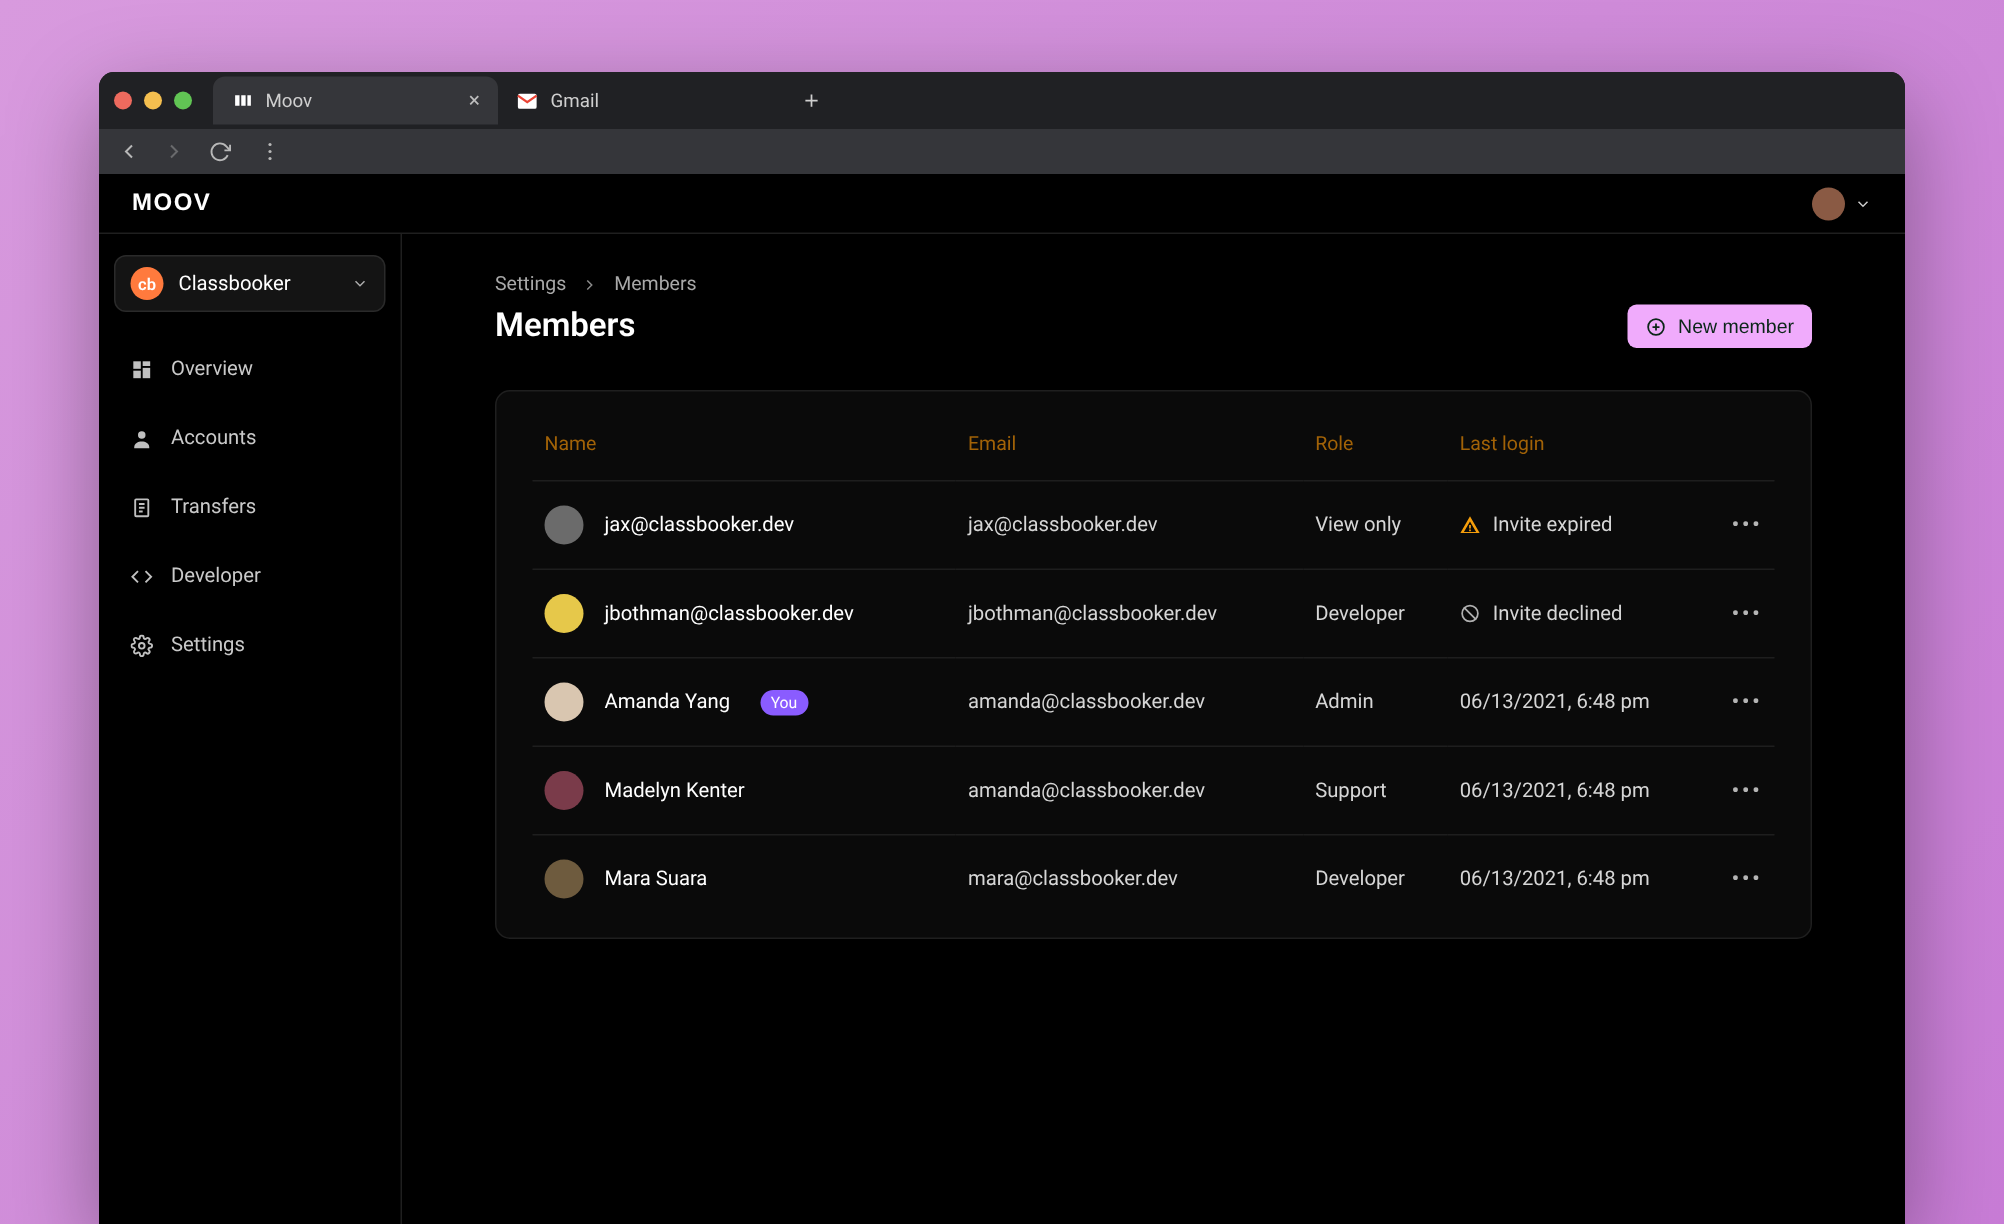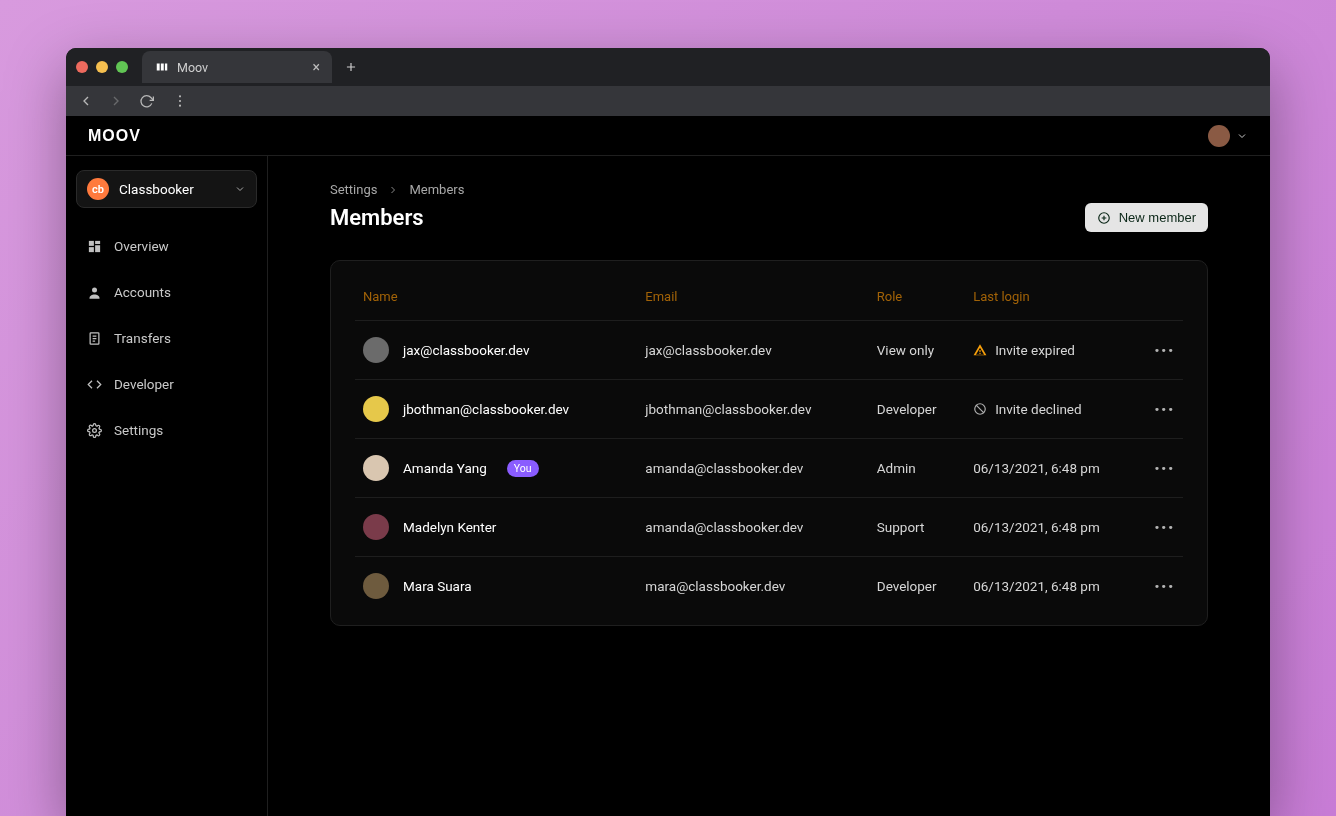--- a/index.html
+++ b/index.html
@@ -91,21 +91,21 @@
   .main{
     flex:1; background:#000; color:#e6e6e6;
     padding:26px 62px 40px 62px;
     overflow:auto;
   }
   .crumbs{display:flex;align-items:center;gap:10px;color:#a8a8a8;font-size:13px;}
   .crumbs .sep{display:flex;}
   .titlebar{display:flex;align-items:center;justify-content:space-between;margin-top:6px;}
   .title{font-size:22px;font-weight:600;color:#fff;}
   .btn-primary{
-    background:#e5e5e5; color:#0a2617; border:none; border-radius:6px;
+    background:#f0abfc; color:#0a2617; border:none; border-radius:6px;
     padding:7px 12px; font-size:13px; font-weight:500;
     display:flex; align-items:center; gap:8px;
   }
   .btn-primary .plus{width:14px;height:14px;display:flex;}
   .card{
     margin-top:28px; background:#0a0a0a; border:1px solid #1f1f1f; border-radius:10px;
     padding:18px 24px 10px 24px;
   }
   table{width:100%; border-collapse:collapse;}
   thead th{
@@ -146,20 +146,29 @@
           <span class="favicon">
             <svg width="14" height="14" viewBox="0 0 24 24" fill="#fff">
               <rect x="3" y="6" width="5" height="12"></rect>
               <rect x="10" y="6" width="5" height="12"></rect>
               <rect x="17" y="6" width="4" height="12"></rect>
             </svg>
           </span>
           <span>Moov</span>
           <span class="close">×</span>
         </div>
+        <div class="tab">
+          <span class="favicon">
+            <svg width="15" height="15" viewBox="0 0 24 24">
+              <rect x="2" y="4" width="20" height="16" rx="2" fill="#fff"></rect>
+              <path d="M2 6l10 7L22 6" fill="none" stroke="#ea4335" stroke-width="2.5"></path>
+            </svg>
+          </span>
+          <span>Gmail</span>
+        </div>
       </div>
     <div class="newtab">
       <svg width="14" height="14" viewBox="0 0 24 24" fill="none" stroke="currentColor" stroke-width="2">
           <path d="M12 5v14M5 12h14"></path>
         </svg>
     </div>
   </div>
 
   <div class="addrbar">
     <div class="navicon">

